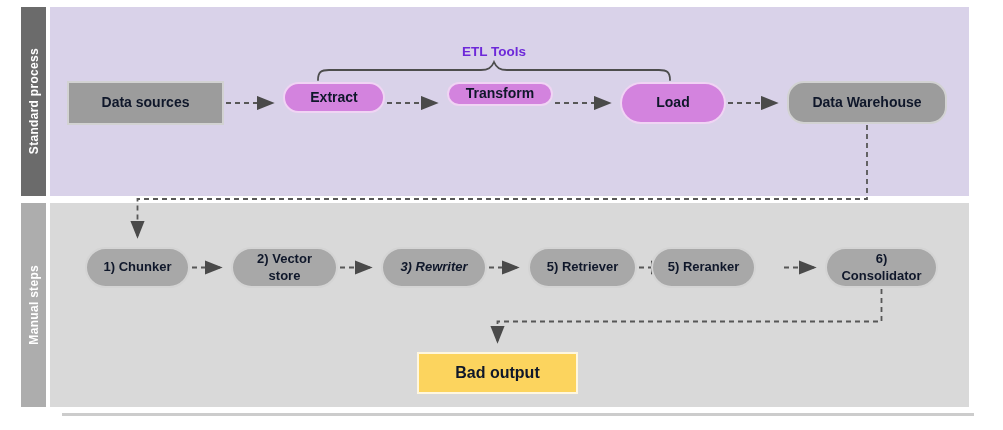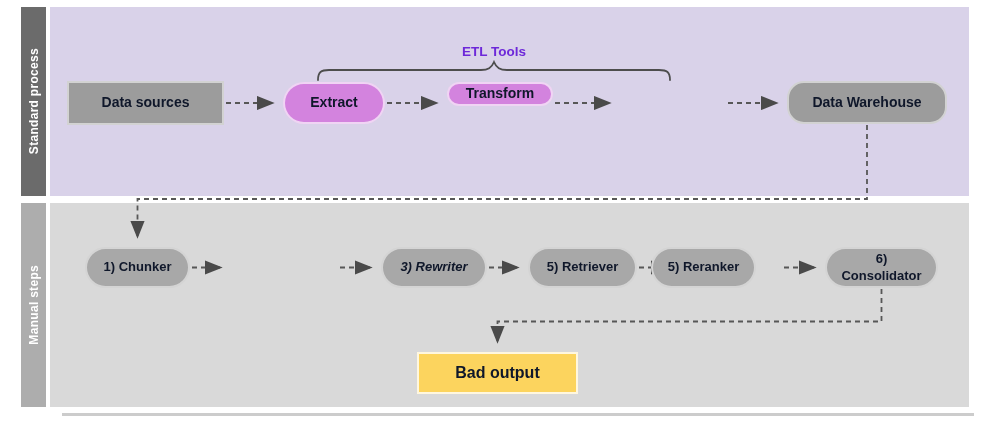--- a/index.html
+++ b/index.html
@@ -88,21 +88,21 @@
     border-radius: 21px;
     font-size: 13px;
   }
   .rect-yellow {
     background: #fcd45e;
     border: 2px solid rgba(255,255,255,0.8);
     font-size: 16px;
   }
   
   #n-data-sources  { left: 67px;  top: 81px;  width: 157px; height: 44px; }
-  #n-extract       { left: 283px; top: 82px;  width: 102px; height: 42px; }
+  #n-extract       { left: 283px; top: 82px;  width: 102px; height: 31px; }
   #n-transform     { left: 447px; top: 82px;  width: 106px; height: 24px; }
   #n-load          { left: 620px; top: 82px;  width: 106px; height: 42px; }
   #n-data-warehouse{ left: 787px; top: 81px;  width: 160px; height: 43px; border-radius: 17px; }
   #n-chunker       { left: 85px;  top: 247px; width: 105px; height: 41px; }
   #n-vector-store  { left: 231px; top: 247px; width: 107px; height: 41px; }
   #n-rewriter      { left: 381px; top: 247px; width: 106px; height: 41px; font-style: italic; }
   #n-retriever     { left: 528px; top: 247px; width: 109px; height: 41px; }
   #n-reranker      { left: 651px; top: 247px; width: 105px; height: 41px; }
   #n-consolidator  { left: 825px; top: 247px; width: 113px; height: 41px; }
   #n-bad-output    { left: 417px; top: 352px; width: 161px; height: 42px; }
@@ -155,23 +155,26 @@
       <path d="M881.5,289 V321.5 H497.5 V341" marker-end="url(#arrow)"></path>
     </g>
     <path fill="none" stroke="#4d4d4d" stroke-width="1.8" stroke-linecap="round" d="M318,80 C318,72 321,70 329,70 L481,70 C488,70 491.5,68 494,62 C496.5,68 500,70 507,70 L659,70 C667,70 670,72 670,80"></path>
   </svg>
 
   <div class="etl-tools-label">ETL Tools</div>
 
   <div class="node rect-gray" id="n-data-sources">Data sources</div>
   <div class="node pill-purple" id="n-extract">Extract</div>
   <div class="node pill-purple" id="n-transform">Transform</div>
+  <div class="node pill-purple" id="n-load">Load</div>
   <div class="node rect-gray" id="n-data-warehouse">Data Warehouse</div>
 
   <div class="node pill-gray" id="n-chunker">1) Chunker</div>
+  <div class="node pill-gray" id="n-vector-store">2) Vector
+store</div>
   <div class="node pill-gray" id="n-rewriter">3) Rewriter</div>
   <div class="node pill-gray" id="n-retriever">5) Retriever</div>
   <div class="node pill-gray" id="n-reranker">5) Reranker</div>
   <div class="node pill-gray" id="n-consolidator">6)
 Consolidator</div>
   <div class="node rect-yellow" id="n-bad-output">Bad output</div>
 
 </div>
 
 </body></html>

